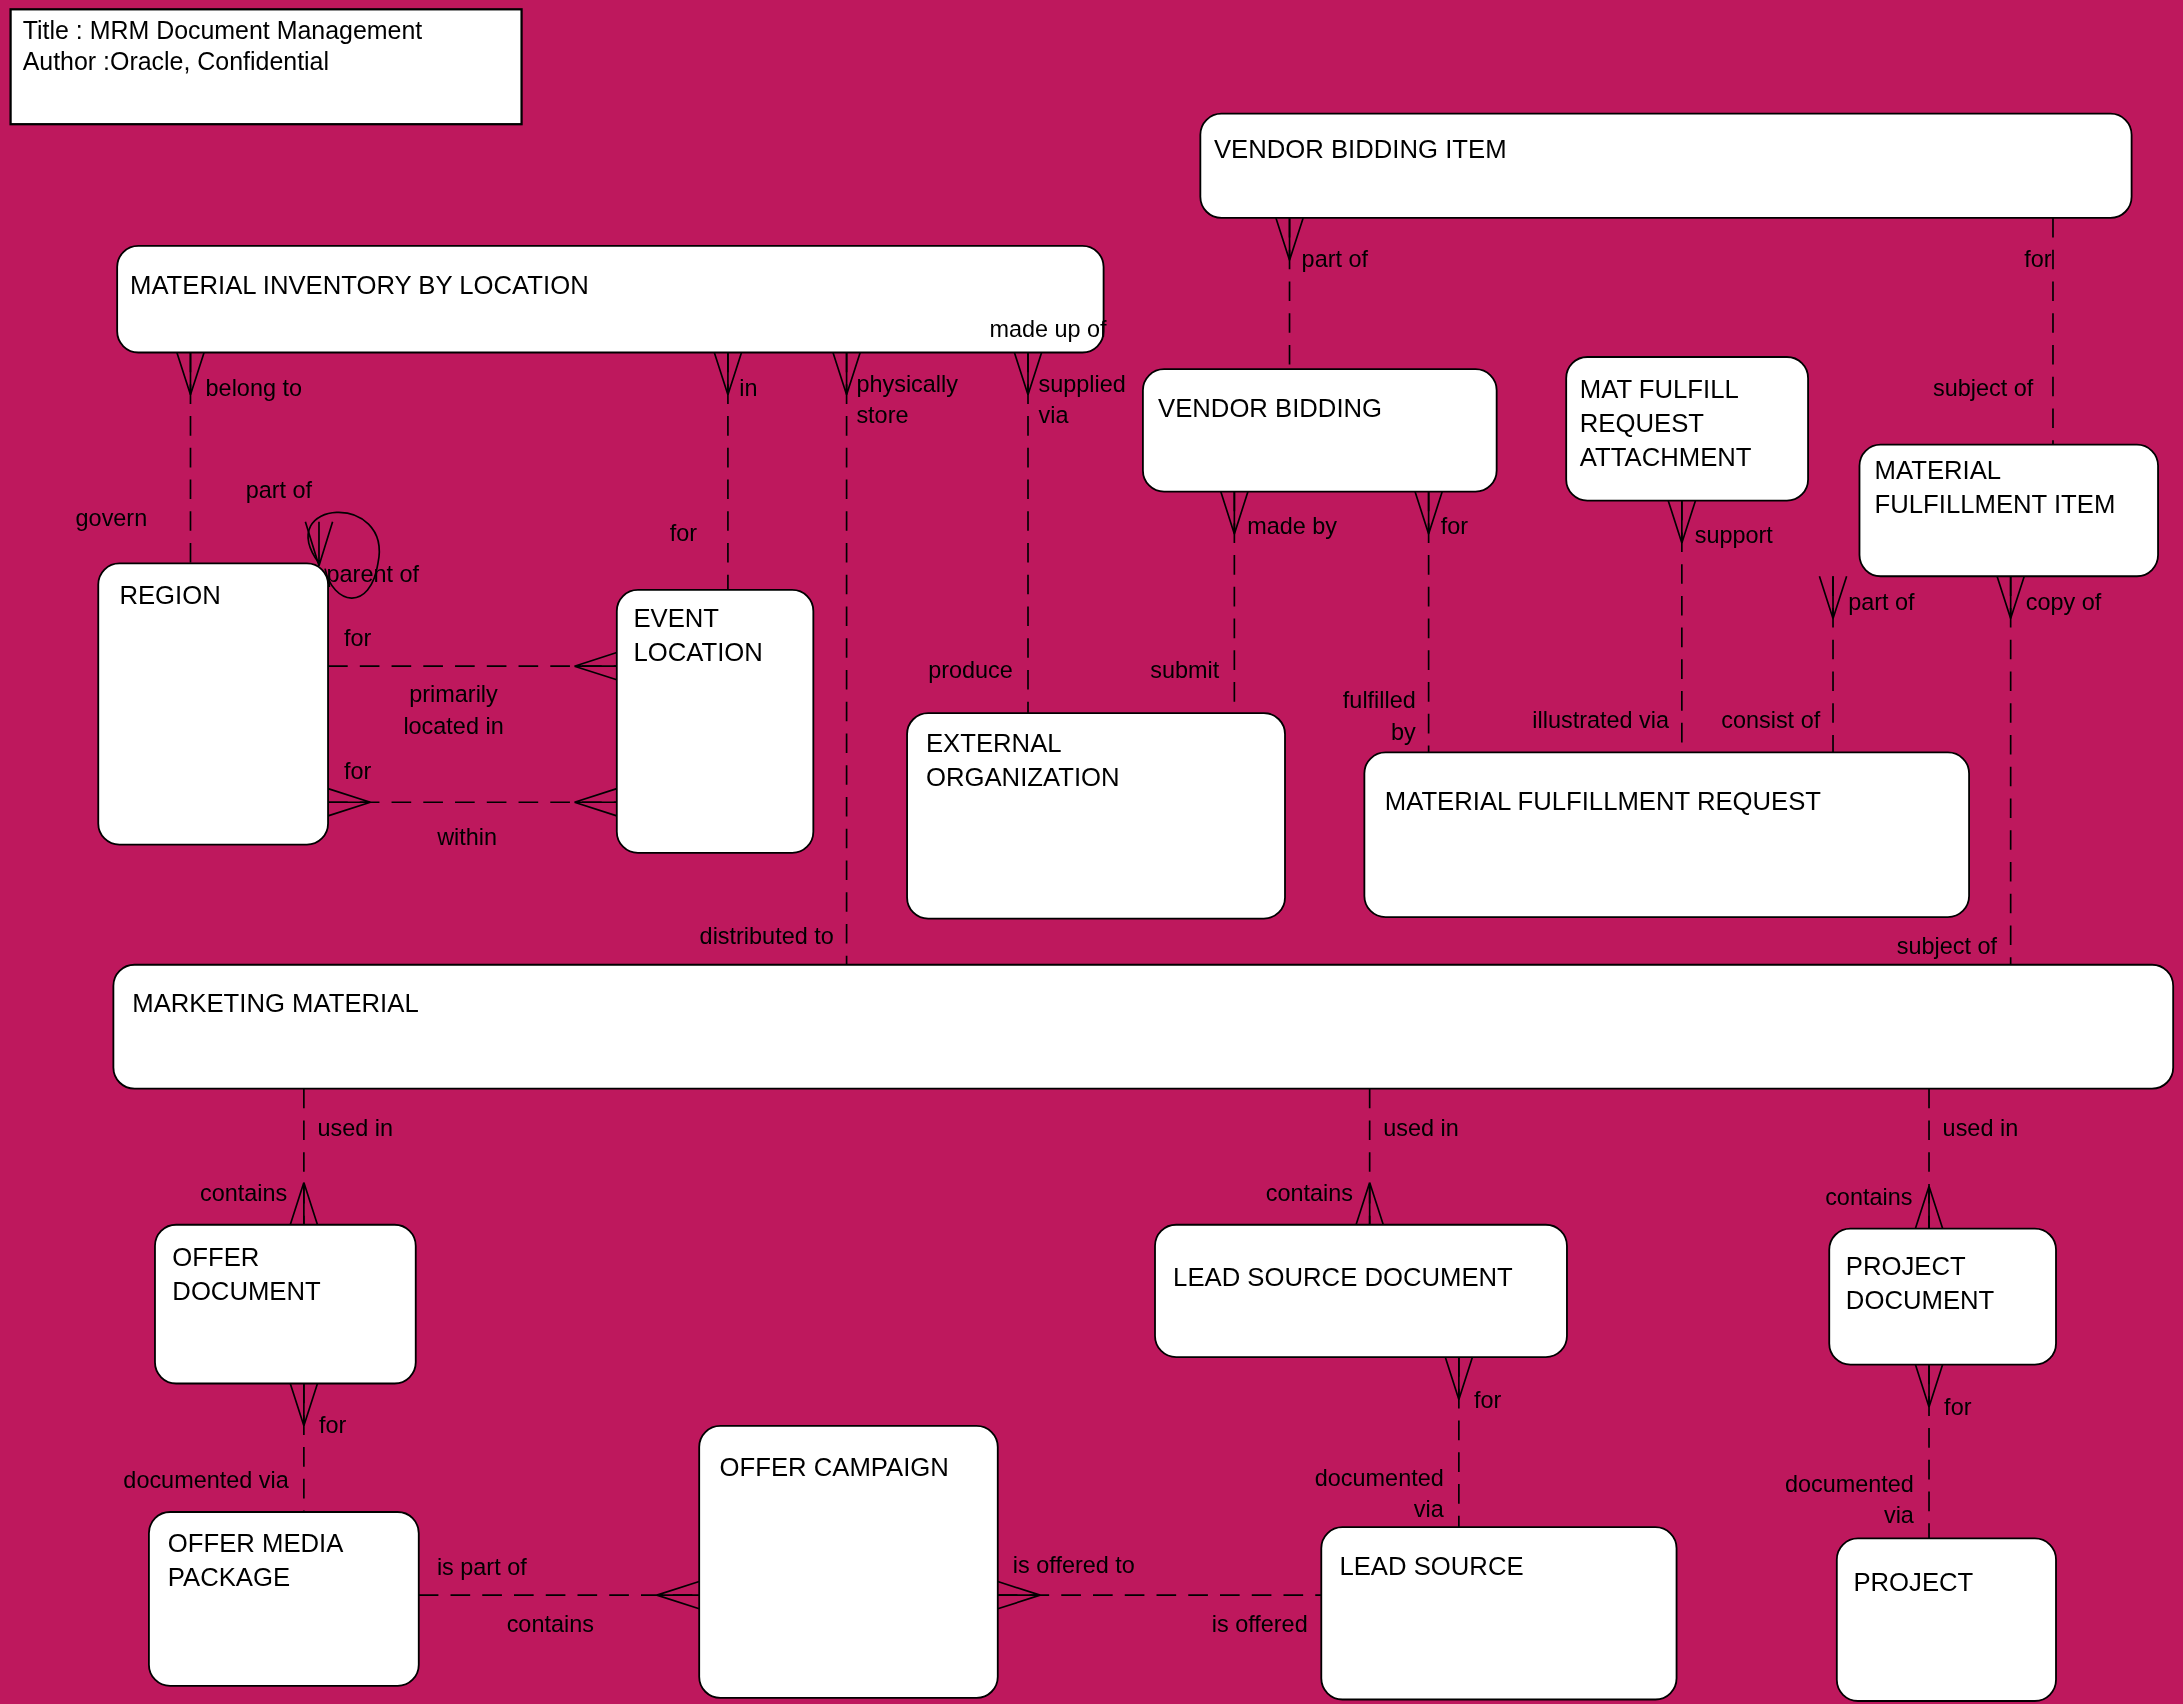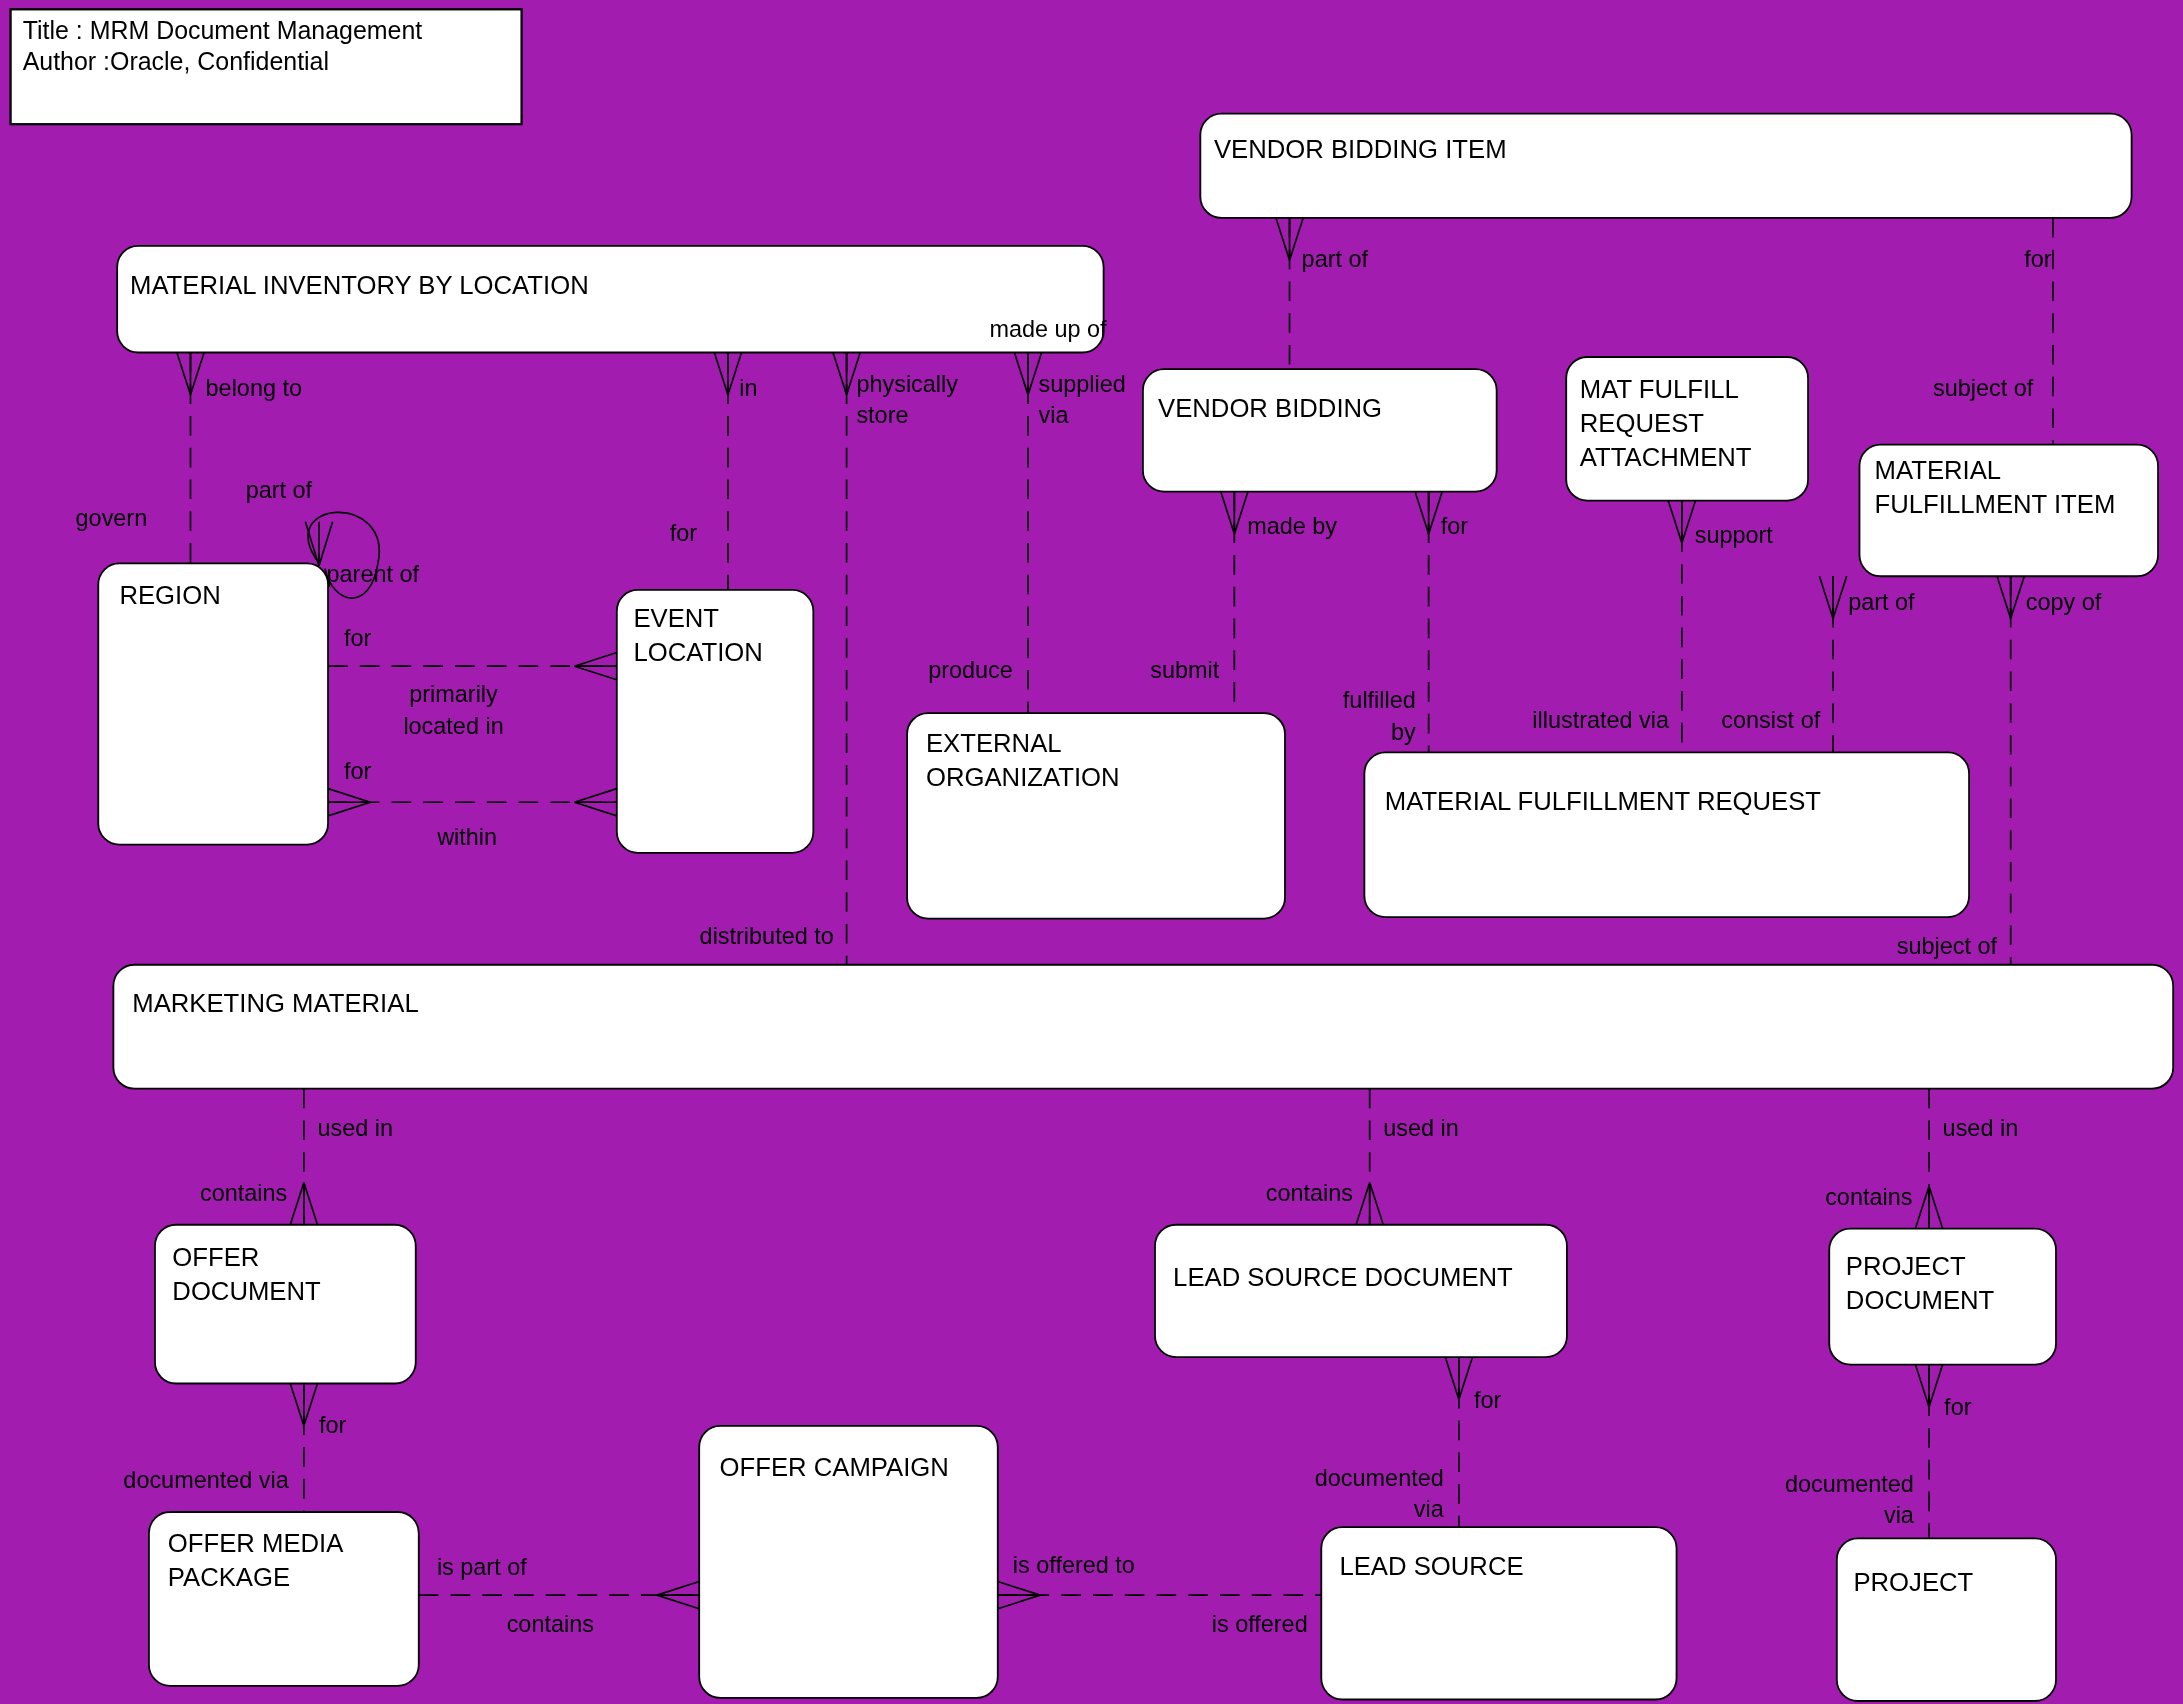--- a/index.html
+++ b/index.html
@@ -5,21 +5,21 @@
 <style>
   html, body {
     margin: 0;
     padding: 0;
     background: #ffffff;
   }
   #diagram-root {
     position: relative;
     width: 2183px;
     height: 1705px;
-    background: #a21caf;
+    background: #be185d;
     font-family: "Liberation Sans", sans-serif;
   }
   svg#er-canvas {
     position: absolute;
     top: 0;
     left: 0;
     width: 2183px;
     height: 1705px;
     display: block;
   }

